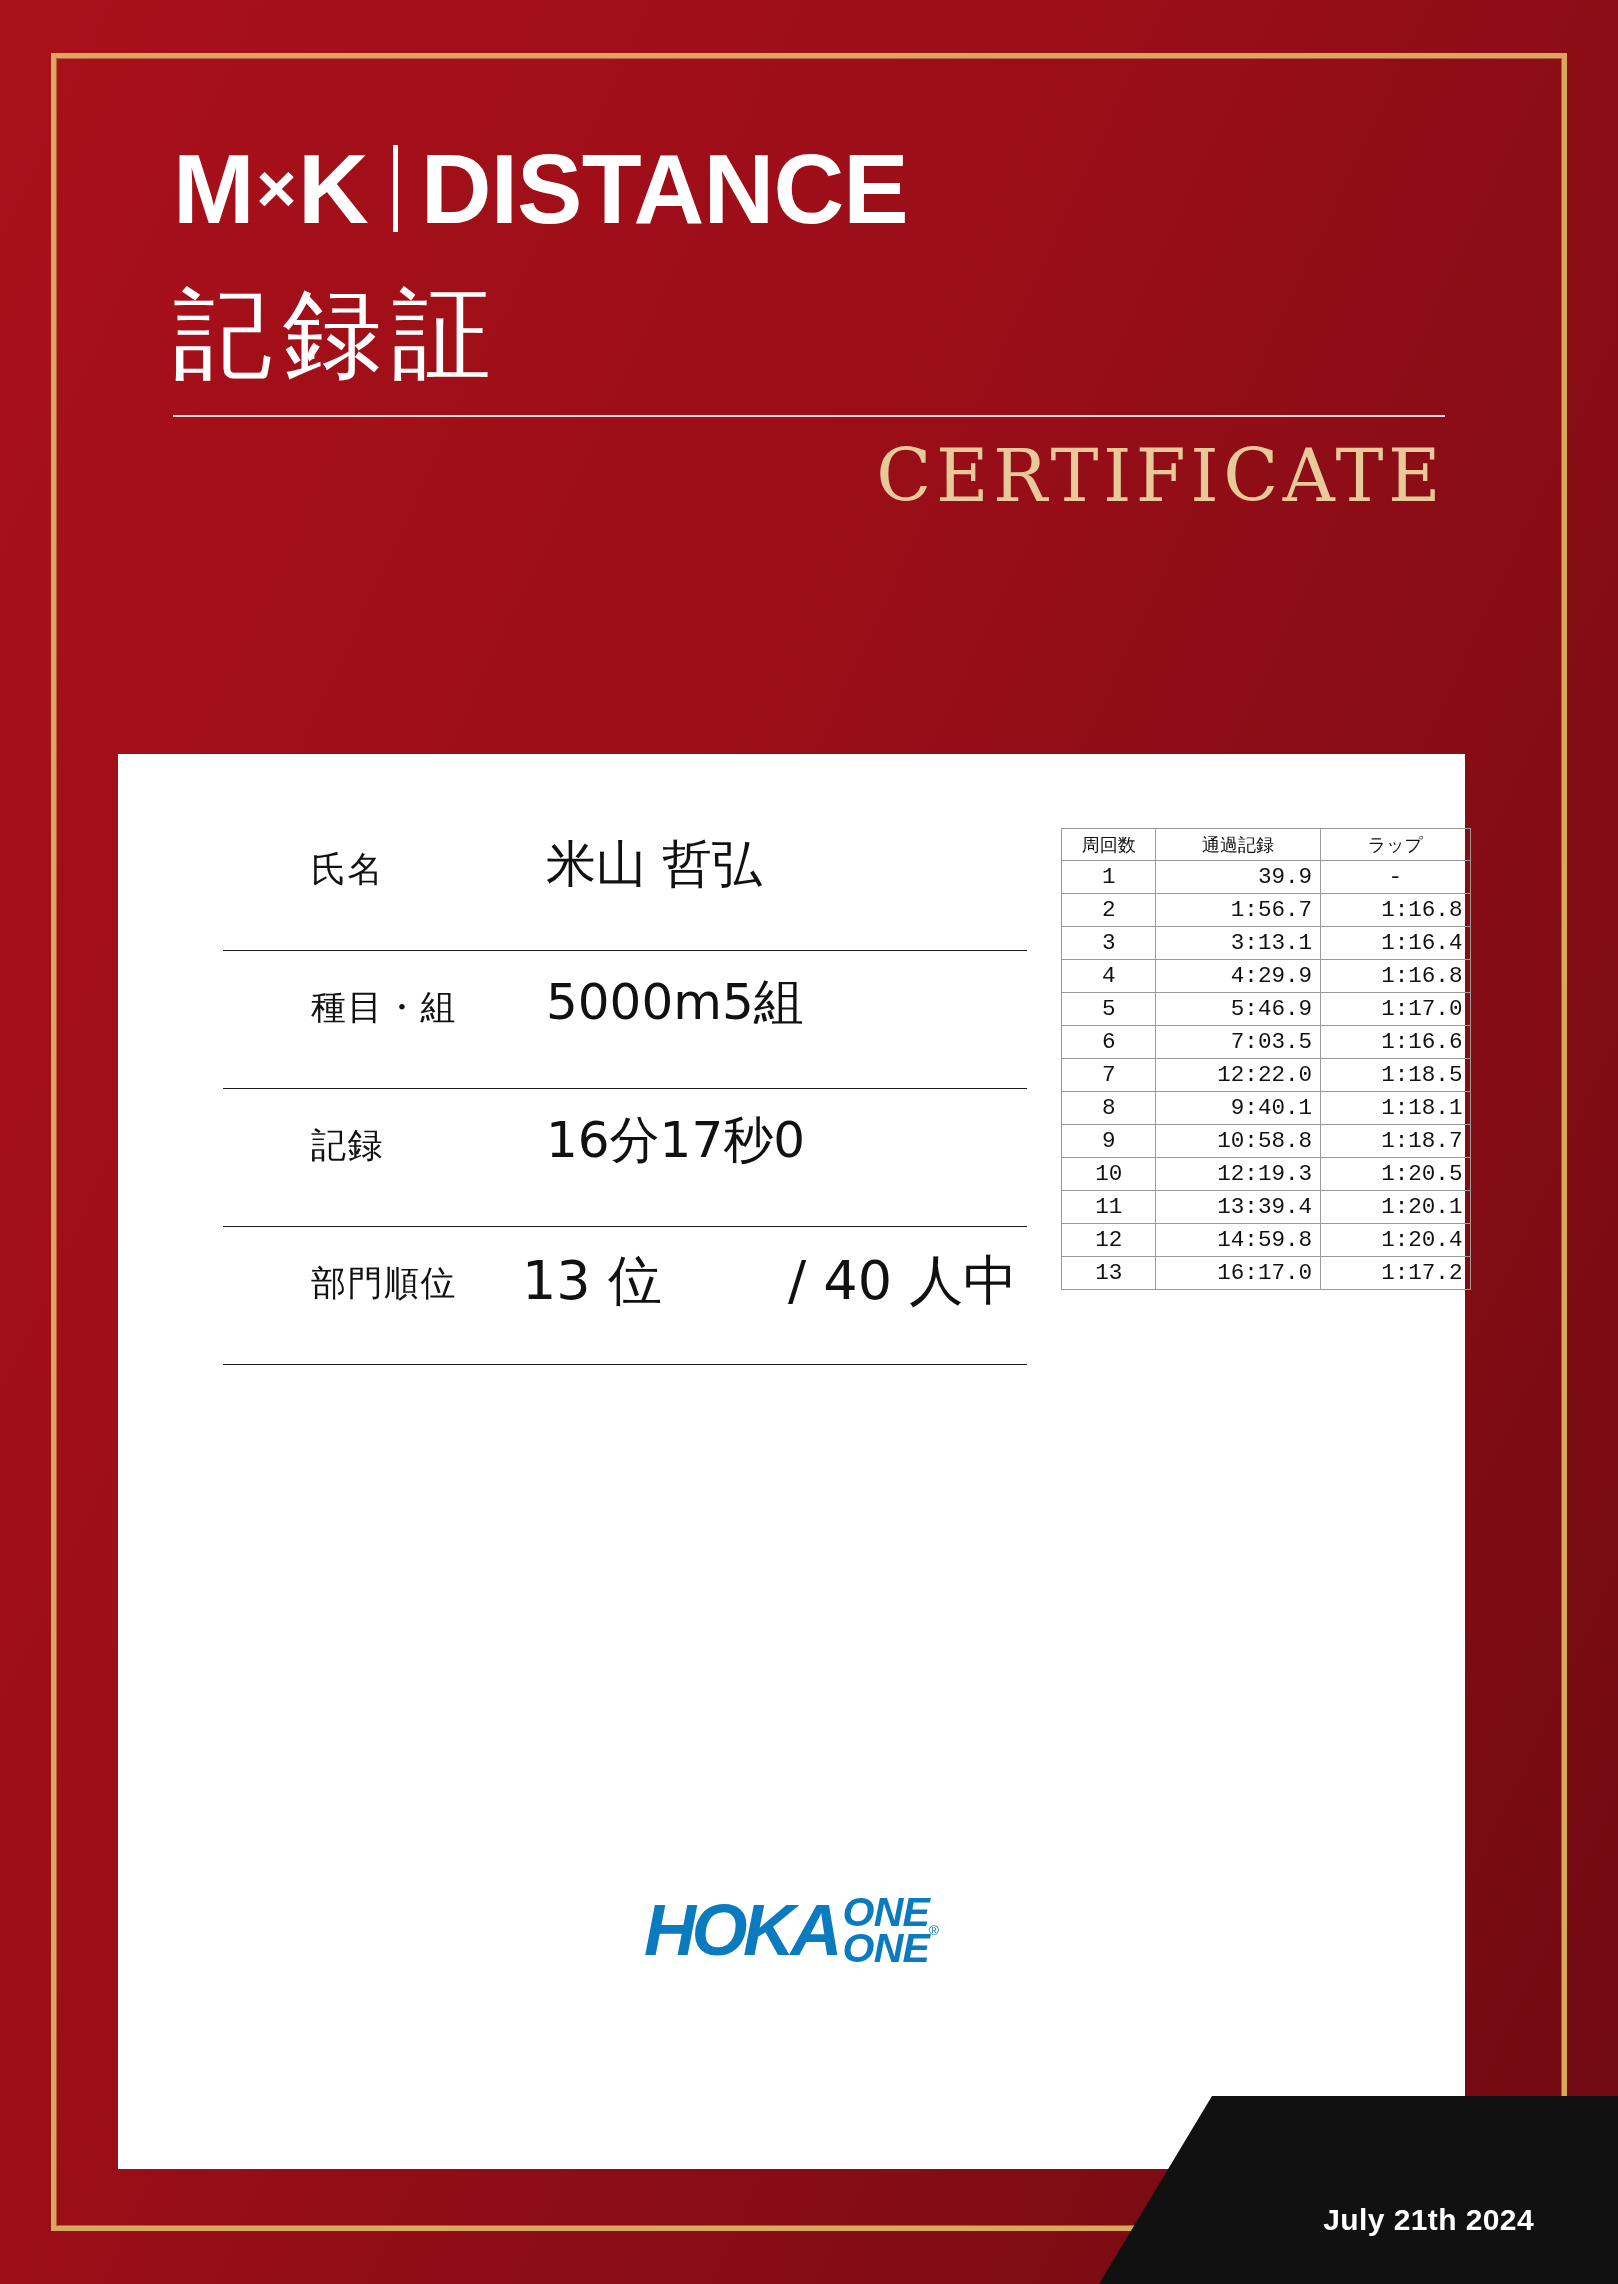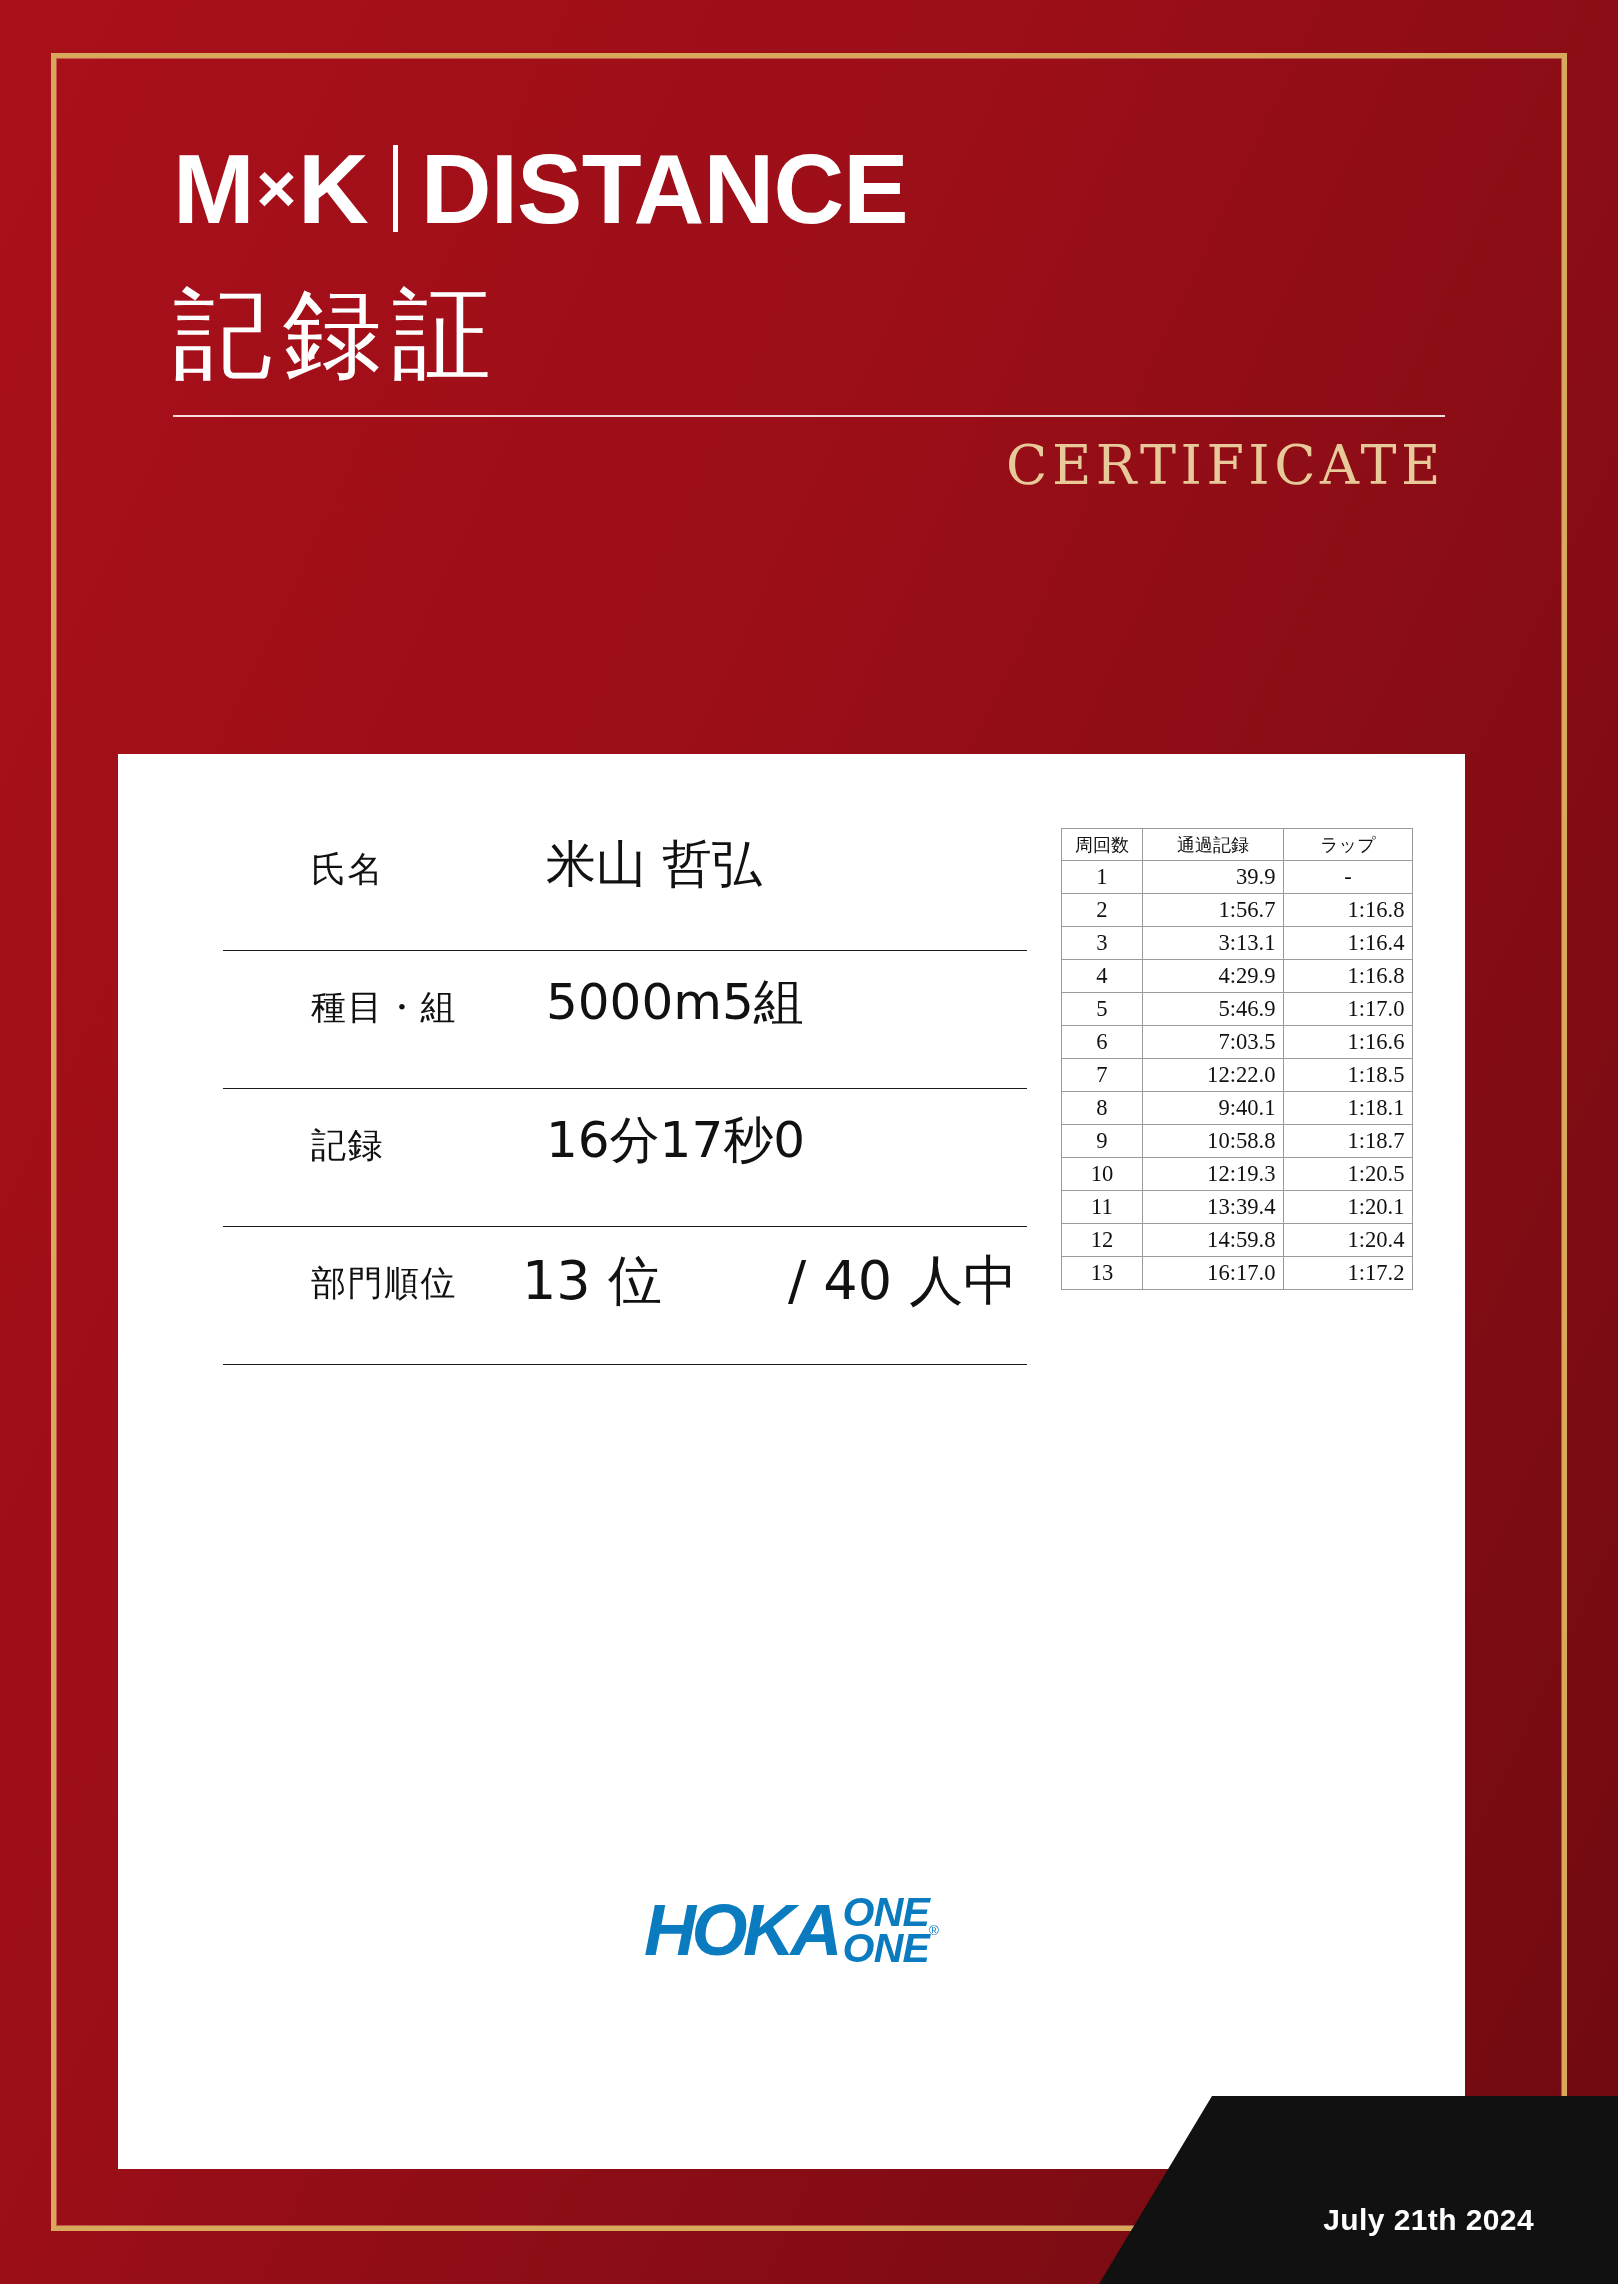--- a/index.html
+++ b/index.html
@@ -100,21 +100,21 @@
     height: 2.3px;
     background: rgba(255,255,255,0.85);
     width: 1272px;
   }
 
   .certificate-word {
     margin-top: 16.6px;
     text-align: right;
     color: #e8c99a;
     font-family: "DejaVu Serif", "Liberation Serif", serif;
-    font-size: 54px;
+    font-size: 72px;
     letter-spacing: 4.5px;
     width: 1272px;
   }
 
   
   .card {
     position: absolute;
     left: 118px;
     top: 754px;
     width: 1347px;
@@ -173,22 +173,22 @@
 
   
   .lap-table-wrap {
     position: absolute;
     left: 943px;
     top: 74px;
     width: 354px;
   }
   table.lap-table {
     border-collapse: collapse;
-    width: 352px;
-    font-family: Liberation Serif, serif;
+    width: 410px;
+    font-family: Liberation Mono, monospace;
   }
   table.lap-table th,
   table.lap-table td {
     border: 0.8px solid #9a9a9a;
     height: 33px;
     font-size: 22.6px;
     color: #111;
     padding: 0 7.5px;
     box-sizing: border-box;
   }

